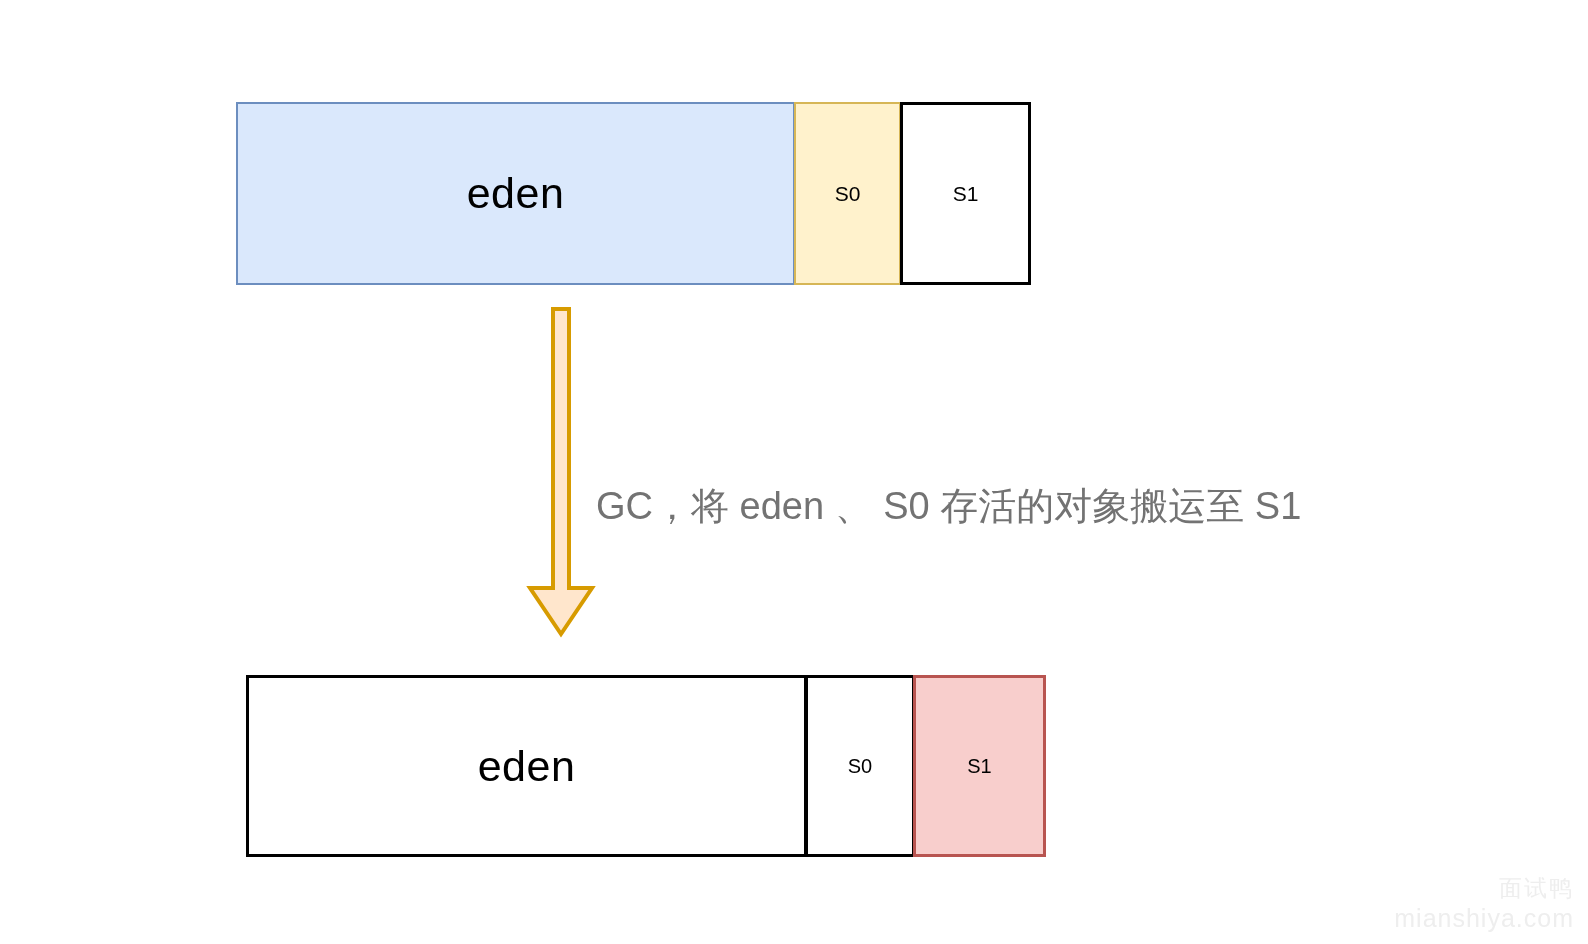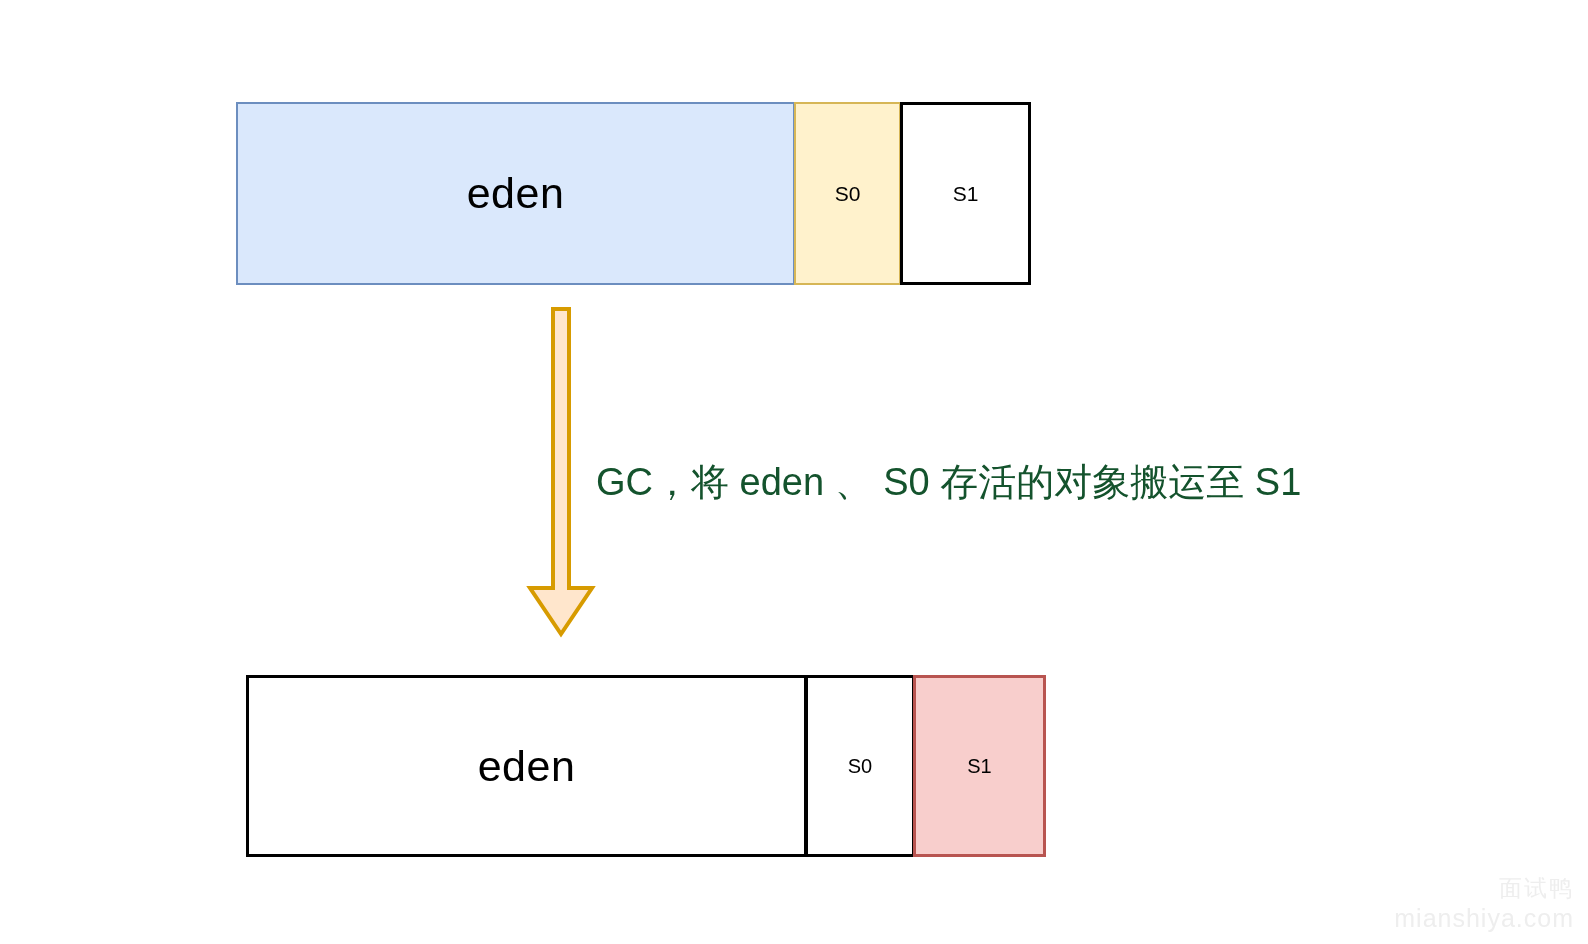--- a/index.html
+++ b/index.html
@@ -99,25 +99,25 @@
     left: 525px;
     top: 306px;
     width: 72px;
     height: 332px;
   }
 
   
   .caption {
     position: absolute;
     left: 596px;
-    top: 460px;
+    top: 484px;
     font-size: 38px;
     line-height: 1.2;
     white-space: nowrap;
-    color: #14532d;
+    color: #737373;
   }
 
   
   .watermark {
     position: absolute;
     right: 14px;
     bottom: 10px;
     text-align: right;
     color: #eeeeee;
     user-select: none;

